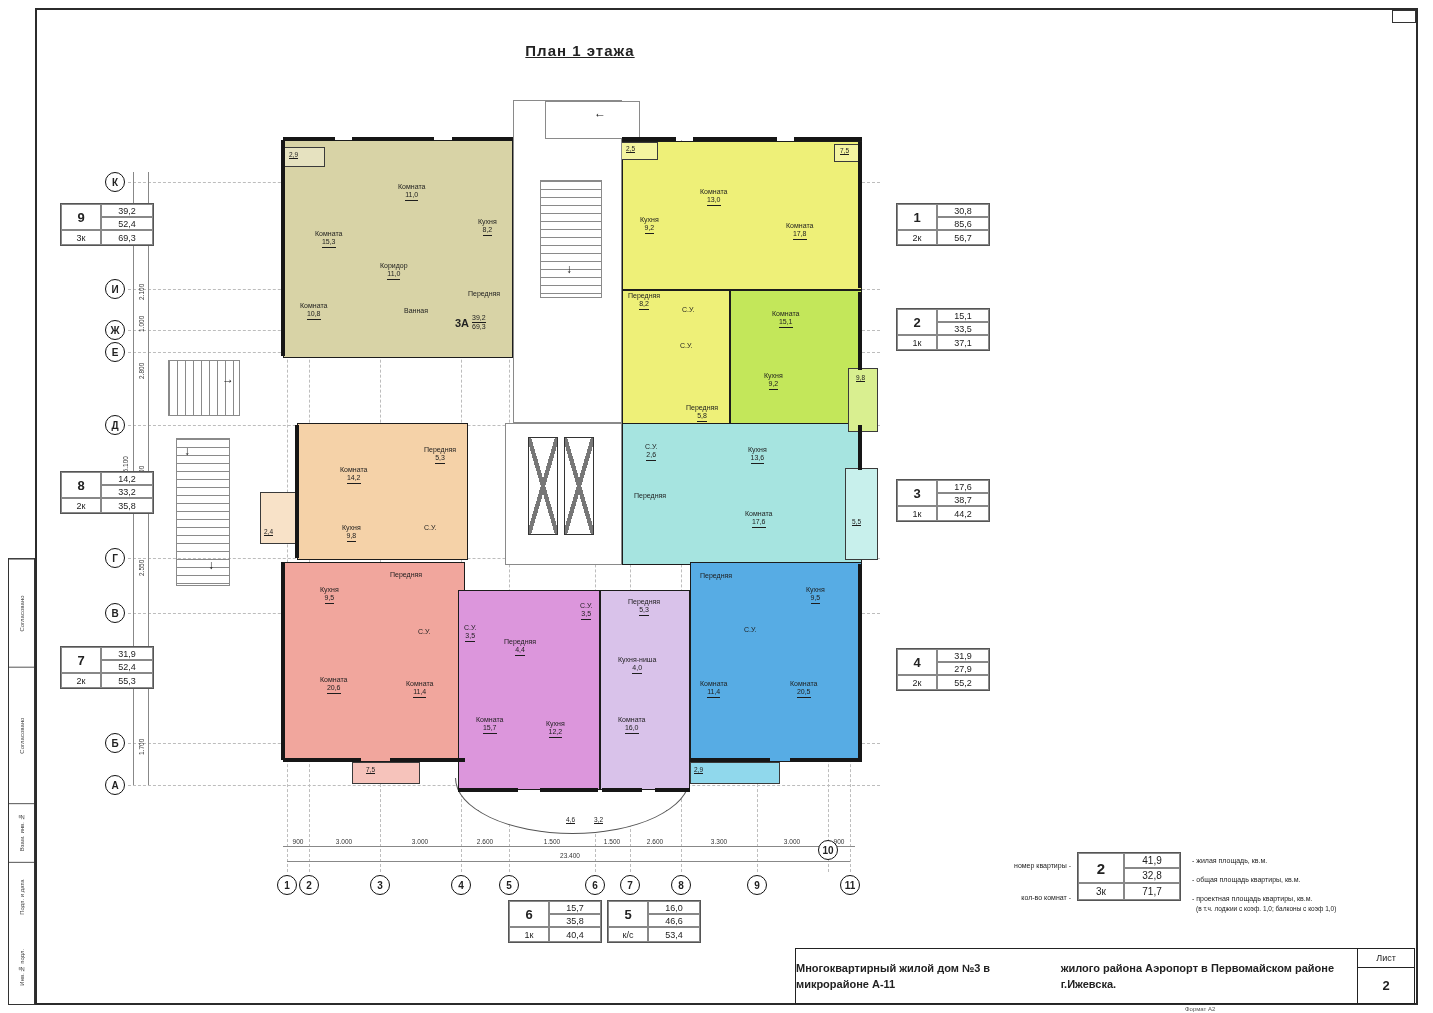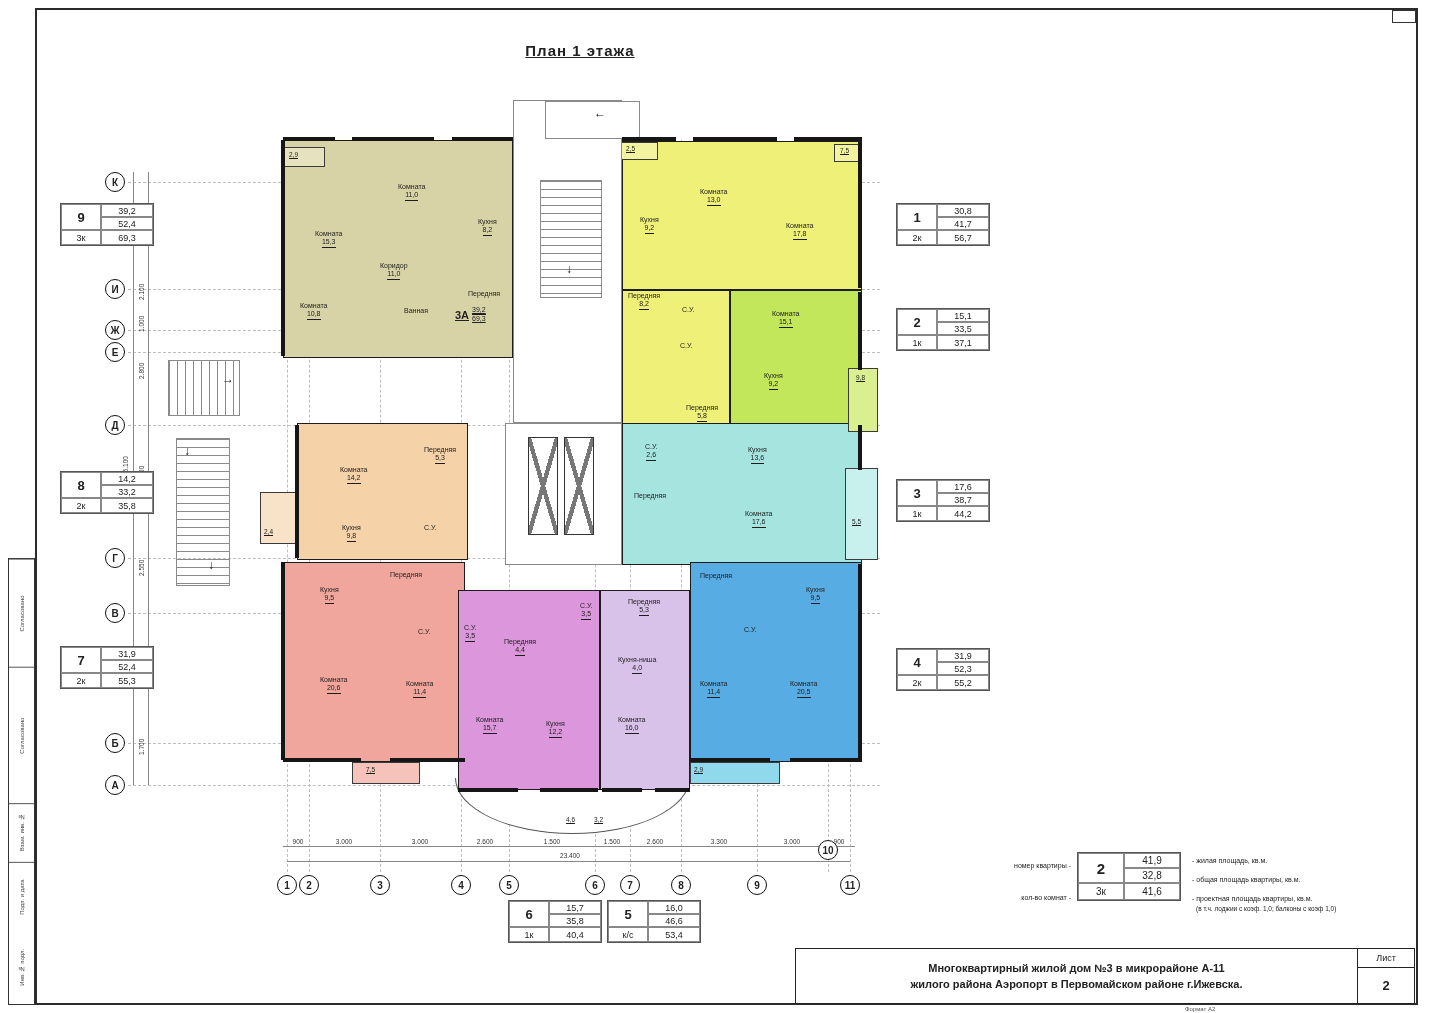--- a/index.html
+++ b/index.html
@@ -38,21 +38,21 @@
   .arrow{z-index:4;font-size:12px;color:#111;font-weight:bold;}
   .ibox{display:grid;grid-template-columns:40px 52px;grid-template-rows:13px 13px 15px;border:1.5px solid #555;background:#fff;z-index:6;}
   .ibox>div{border:0.7px solid #888;display:flex;align-items:center;justify-content:center;font-size:9px;color:#222;}
   .ibox .num{grid-area:1/1/3/2;font-size:13px;font-weight:bold;}
   .ibox .v1{grid-area:1/2/2/3;}.ibox .v2{grid-area:2/2/3/3;}.ibox .rk{grid-area:3/1/4/2;}.ibox .v3{grid-area:3/2/4/3;}
   .ibox.big{grid-template-columns:46px 56px;grid-template-rows:15px 15px 17px;}
   .ibox.big>div{font-size:10px;}
   .ibox.big .num{font-size:15px;}
   .ltxt{font-size:7px;color:#222;z-index:6;}
   .tblock{border:1.8px solid #222;display:flex;z-index:6;background:#fff;}
-  .tblock .main{flex:1;display:flex;flex-direction:column;align-items:center;justify-content:center;font-size:11px;font-weight:bold;line-height:1.5;}
+  .tblock .main{flex:1;display:flex;flex-direction:row;align-items:center;justify-content:center;font-size:11px;font-weight:bold;line-height:1.5;}
   .tblock .sheetcol{width:56px;border-left:1.6px solid #222;display:flex;flex-direction:column;}
   .tblock .sheetcol .sl{height:18px;border-bottom:1px solid #222;display:flex;align-items:center;justify-content:center;font-size:9px;font-weight:normal;}
   .tblock .sheetcol .sn{flex:1;display:flex;align-items:center;justify-content:center;font-size:13px;font-weight:bold;}
   .corner{border:1.2px solid #333;z-index:2;background:#fff;}
 </style>
 </head>
 <body>
 
 <div class="abs frame" style="left:35px;top:8px;width:1383px;height:997px;"></div>
 <div class="abs corner" style="left:1392px;top:10px;width:24px;height:13px;"></div>
@@ -165,21 +165,21 @@
 <div class="abs r" style="left:478px;top:218px;">
     <span>Кухня</span>
     <span class="ar">8,2</span>
   </div>
 <div class="abs r" style="left:468px;top:290px;">
     <span>Передняя</span>
   </div>
 <div class="abs r" style="left:404px;top:307px;">
     <span>Ванная</span>
   </div>
-<div class="abs unitlab" style="left:455px;top:306px;text-decoration:underline;">
+<div class="abs unitlab" style="left:455px;top:314px;">
   <span class="uid">3А</span>
   <span class="fr">
       <span>39,2</span>
       <span>69,3</span>
     </span>
 </div>
 
 <div class="abs r" style="left:640px;top:216px;">
     <span>Кухня</span>
     <span class="ar">9,2</span>
@@ -397,42 +397,42 @@
 <div class="abs ibox" style="left:60px;top:646px;">
   <div class="num">7</div>
   <div class="v1">31,9</div>
   <div class="v2">52,4</div>
   <div class="rk">2к</div>
   <div class="v3">55,3</div>
 </div>
 <div class="abs ibox" style="left:896px;top:203px;">
   <div class="num">1</div>
   <div class="v1">30,8</div>
-  <div class="v2">41,7</div>
+  <div class="v2">85,6</div>
   <div class="rk">2к</div>
   <div class="v3">56,7</div>
 </div>
 <div class="abs ibox" style="left:896px;top:308px;">
   <div class="num">2</div>
   <div class="v1">15,1</div>
   <div class="v2">33,5</div>
   <div class="rk">1к</div>
   <div class="v3">37,1</div>
 </div>
 <div class="abs ibox" style="left:896px;top:479px;">
   <div class="num">3</div>
   <div class="v1">17,6</div>
   <div class="v2">38,7</div>
   <div class="rk">1к</div>
   <div class="v3">44,2</div>
 </div>
 <div class="abs ibox" style="left:896px;top:648px;">
   <div class="num">4</div>
   <div class="v1">31,9</div>
-  <div class="v2">52,3</div>
+  <div class="v2">27,9</div>
   <div class="rk">2к</div>
   <div class="v3">55,2</div>
 </div>
 <div class="abs ibox" style="left:508px;top:900px;">
   <div class="num">6</div>
   <div class="v1">15,7</div>
   <div class="v2">35,8</div>
   <div class="rk">1к</div>
   <div class="v3">40,4</div>
 </div>
@@ -444,21 +444,21 @@
   <div class="v3">53,4</div>
 </div>
 
 <div class="abs ltxt" style="left:983px;top:862px;width:88px;text-align:right;">номер квартиры -</div>
 <div class="abs ltxt" style="left:983px;top:894px;width:88px;text-align:right;">кол-во комнат -</div>
 <div class="abs ibox big" style="left:1077px;top:852px;">
   <div class="num">2</div>
   <div class="v1">41,9</div>
   <div class="v2">32,8</div>
   <div class="rk">3к</div>
-  <div class="v3">41,6</div>
+  <div class="v3">71,7</div>
 </div>
 <div class="abs ltxt" style="left:1192px;top:857px;">- жилая площадь, кв.м.</div>
 <div class="abs ltxt" style="left:1192px;top:876px;">- общая площадь квартиры, кв.м.</div>
 <div class="abs ltxt" style="left:1192px;top:895px;">- проектная площадь квартиры, кв.м.</div>
 <div class="abs ltxt" style="left:1196px;top:905px;font-size:6.5px;">(в т.ч. лоджии с коэф. 1,0; балконы с коэф 1,0)</div>
 
 <div class="abs tblock" style="left:795px;top:948px;width:620px;height:56px;">
   <div class="main">
     <span>Многоквартирный жилой дом №3 в микрорайоне А-11</span>
     <span>жилого района Аэропорт в Первомайском районе г.Ижевска.</span>

